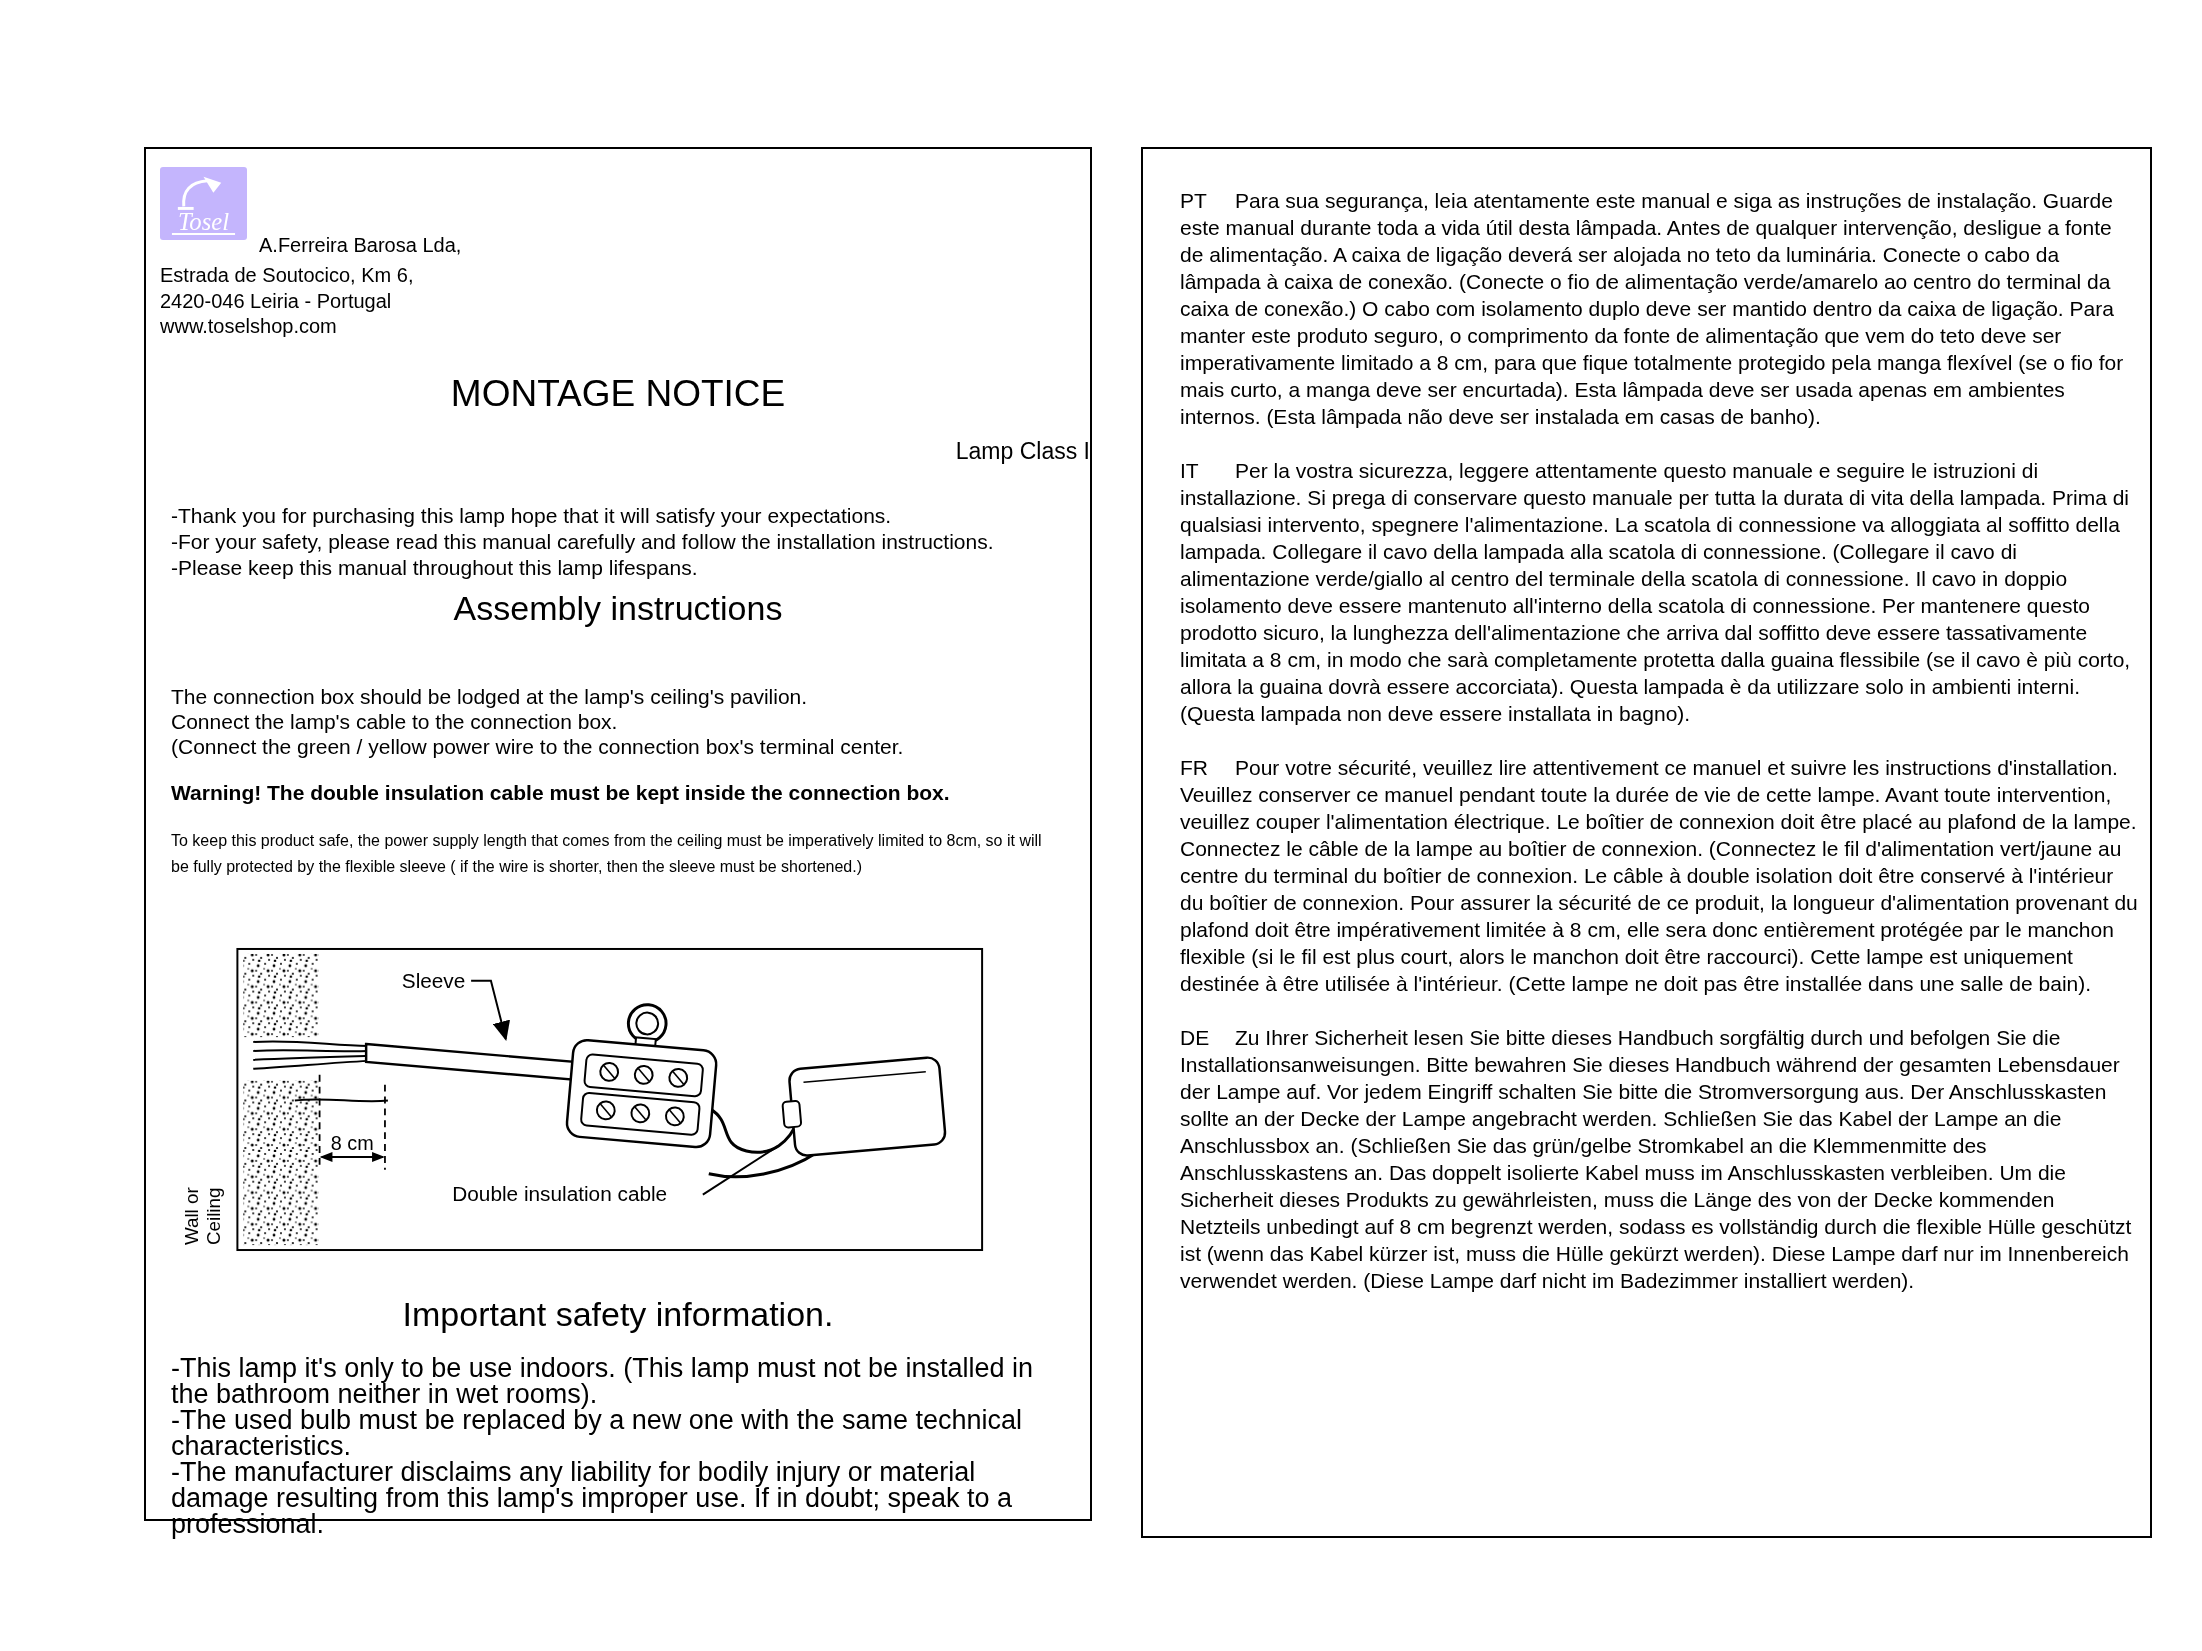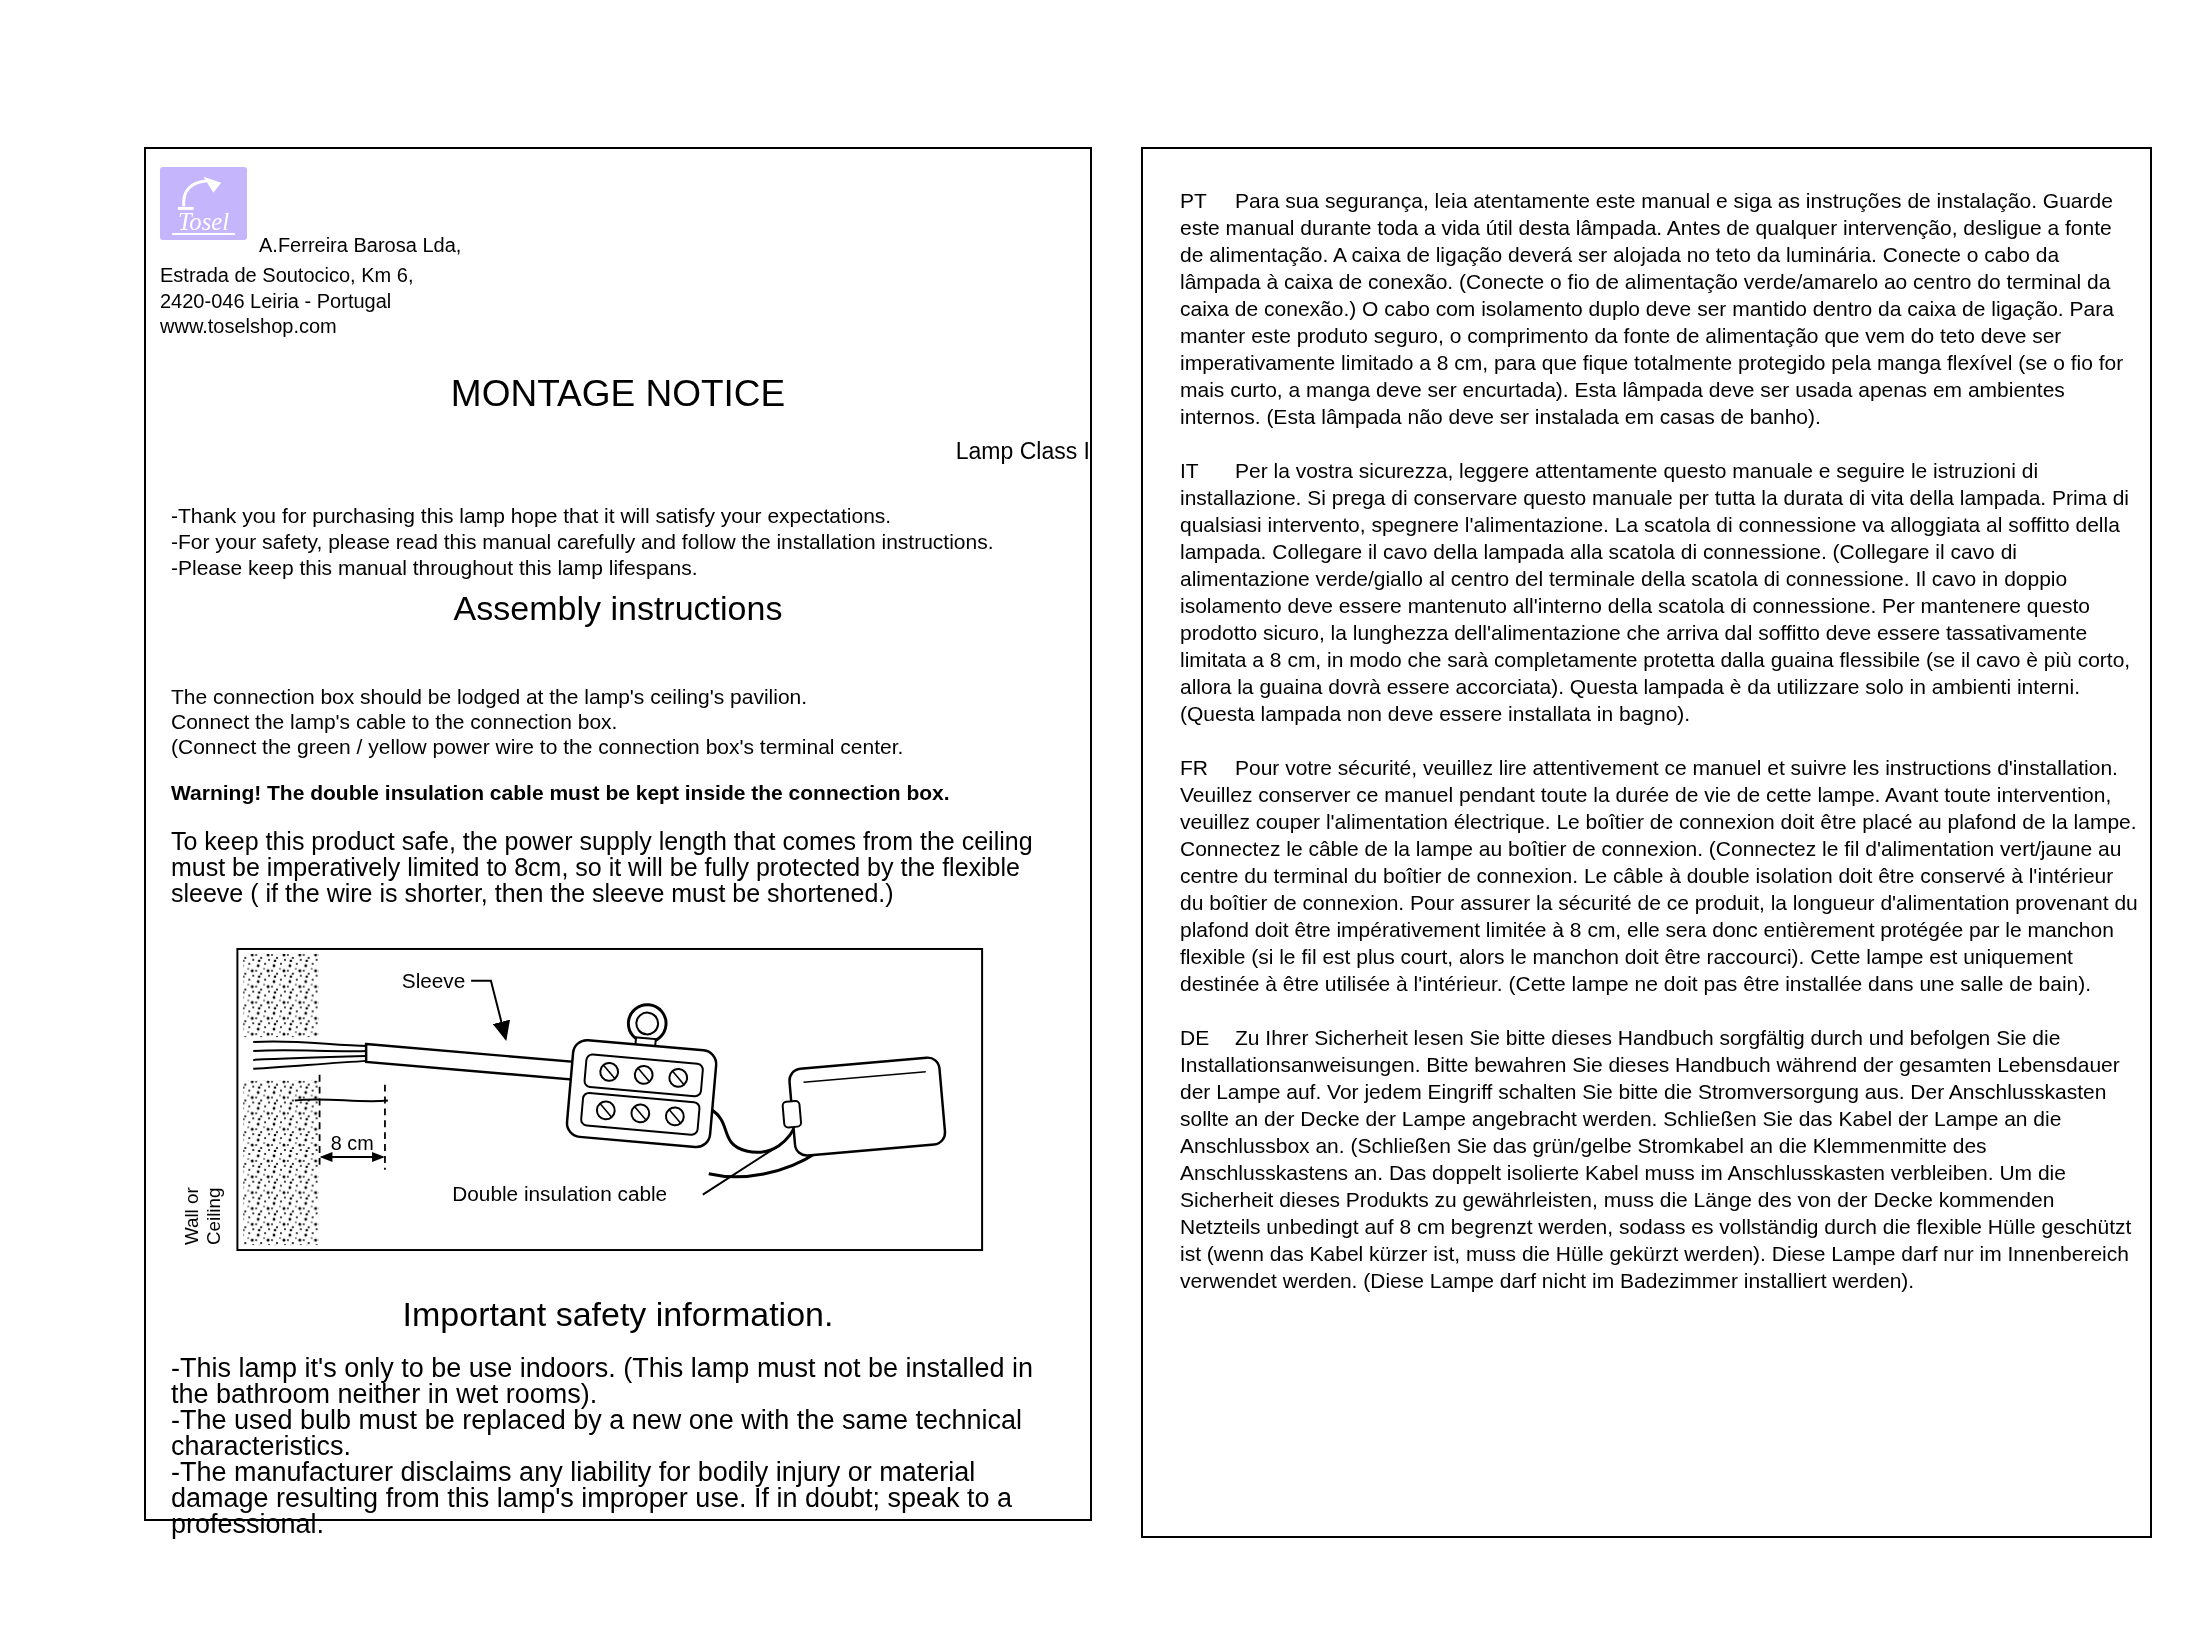--- a/index.html
+++ b/index.html
@@ -25,21 +25,21 @@
   
   .doc-title    { position:absolute; left:0; right:0; top:224px; text-align:center; font-size:37px; }
   .doc-subtitle { position:absolute; left:0; right:0; top:289px; text-align:right; font-size:23px; font-weight:normal;margin-left:32px; }
   .intro  { position:absolute; left:25px; top:354px; width:906px; font-size:21px; line-height:26px; }
   .h-center { position:absolute; left:0; right:0; text-align:center; font-size:34px; }
   .h-assembly { top:440px; }
   .warning { position:absolute; left:25px; width:906px; font-size:21px; font-weight:bold; }
   .warning-1 { top:489px; }
   .warning-2 { top:632px; }
   .steps { position:absolute; left:25px; top:535px; width:906px; font-size:21px; line-height:25px; }
-  .note  { position:absolute; left:25px; top:679px; width:876px; font-size:25px; line-height:26px; }
+  .note  { position:absolute; left:25px; top:679px; width:876px; font-size:16px; line-height:26px; }
   .h-safety { top:1146px; }
   .safety { position:absolute; left:25px; top:1206px; width:876px; font-size:27px; line-height:26px; }
   .safety p, .steps p, .intro p { margin:0; }
 
   .diagram-svg { position:absolute; left:30px; top:797px; }
 
   
   .rp-content { position:absolute; left:37px; top:38px; width:958px; font-size:21px; line-height:27px; }
   .lang-section { margin-bottom:27px; }
   .lang-code { display:inline-block; min-width:55px; }

